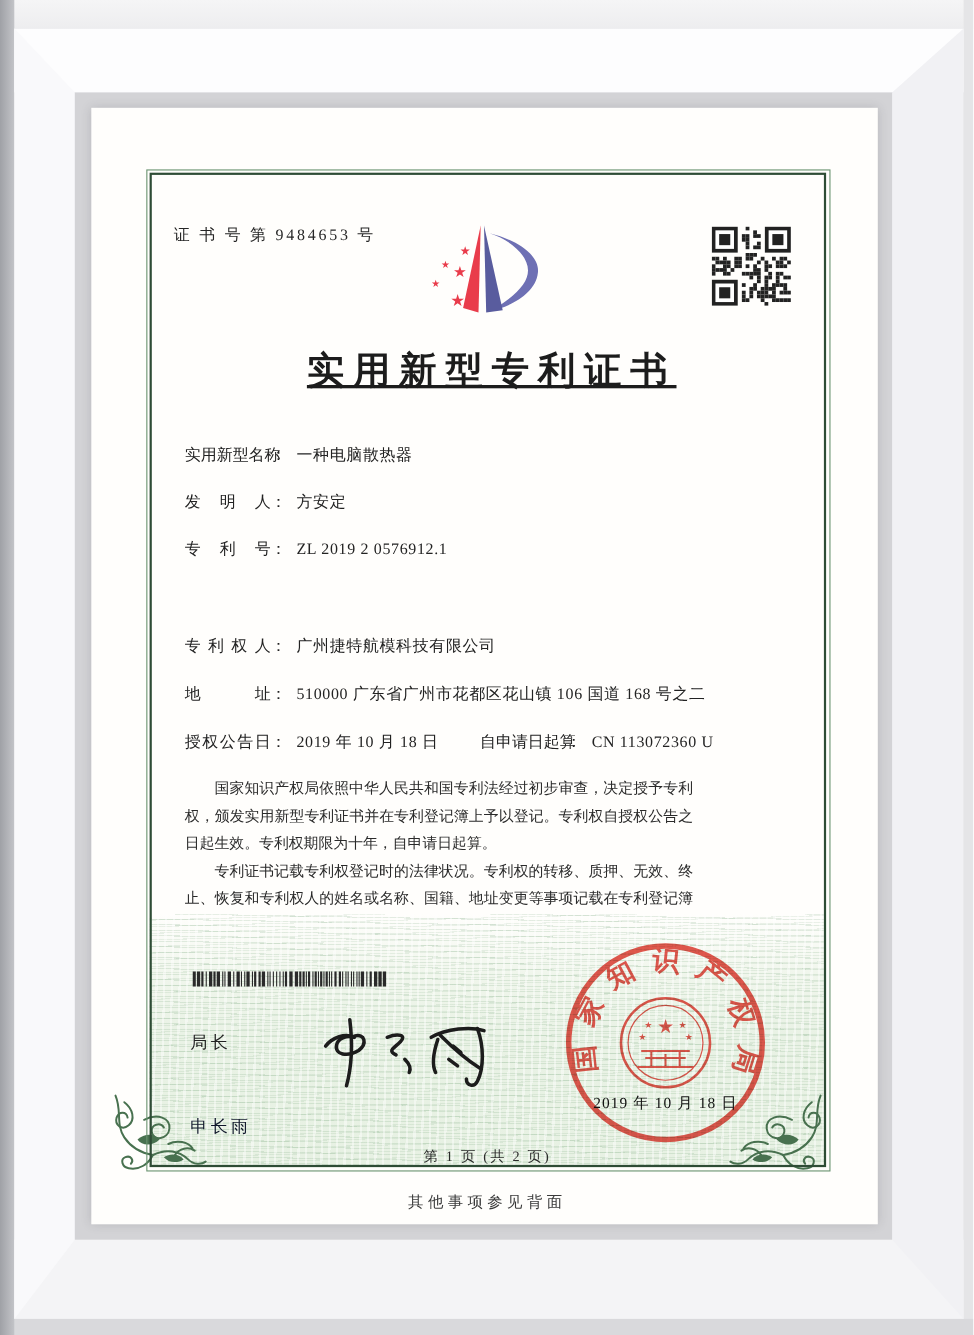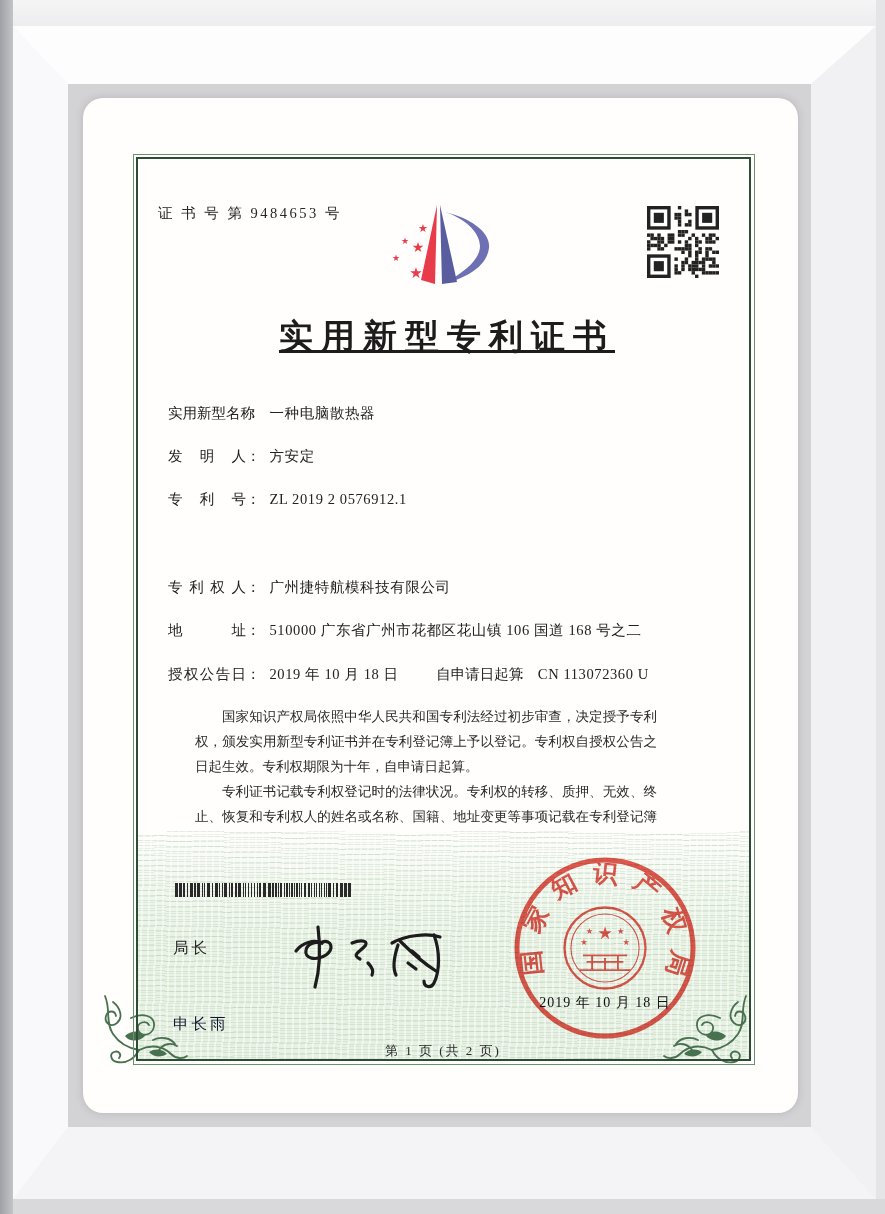--- a/index.html
+++ b/index.html
@@ -12,42 +12,42 @@
   .edge-right{position:absolute;right:0;top:0;bottom:0;width:9px;background:#e5e5e7;}
   .edge-bottom{position:absolute;left:0;right:0;bottom:0;height:15px;background:#d9d9dc;}
 
   
   .face{position:absolute;left:13px;top:26px;right:9px;bottom:15px;
     border-style:solid;border-width:58px 65px 72px 55px;
     border-color:#fdfdfe #f1f1f4 #f4f4f6 #f9f9fb;
     background:#d3d3d6;box-sizing:border-box;}
 
   .paper{position:absolute;left:83px;top:98px;width:715px;height:1015px;background:#fffefc;
-    box-shadow:0 0 9px rgba(60,60,70,.18);border-radius:20px;}
+    box-shadow:0 0 9px rgba(60,60,70,.18);}
 
   
   .ib1{position:absolute;left:50px;top:56px;width:620px;height:909px;border:1px solid #69926f;}
   .ib2{position:absolute;left:53px;top:59px;width:611px;height:900px;border:2px solid #2e4c35;}
 
   .cert-no{position:absolute;left:75px;top:106px;font-size:14.5px;letter-spacing:2.5px;color:#262626;}
 
   .logo{position:absolute;left:305px;top:102px;width:112px;height:92px;}
   .qr{position:absolute;left:564px;top:108px;width:72px;height:72px;}
 
   .title{position:absolute;left:50px;top:216px;width:620px;text-align:center;
     font-size:34px;font-weight:700;letter-spacing:8px;padding-left:8px;box-sizing:border-box;color:#1c1c1c;text-decoration:underline;}
 
   .frow{position:absolute;left:85px;font-size:14.5px;color:#222;white-space:nowrap;}
   .flabel{display:inline-block;width:78px;text-align:justify;text-align-last:justify;vertical-align:bottom;}
   .fcolon{margin-right:9px;}
   .fvalue{letter-spacing:.6px;}
   .second{margin-left:34px;}
 
   .para{position:absolute;left:85px;width:462px;font-size:13.5px;line-height:25px;
-    text-indent:27px;color:#2a2a2a;text-align:justify;margin-left:27px;}
+    text-indent:27px;color:#2a2a2a;text-align:justify;}
   .p1{top:606px;} .p2{top:681px;}
 
   
   .band{position:absolute;left:53px;top:733px;width:613px;height:230px;
     background:
       repeating-linear-gradient(91.5deg, rgba(255,255,255,.45) 0 2px, rgba(255,255,255,0) 2px 7px),
       repeating-linear-gradient(1deg, rgba(118,165,124,.20) 0 1px, rgba(255,255,255,0) 1px 5px),
       repeating-linear-gradient(-1.5deg, rgba(118,165,124,.14) 0 1px, rgba(255,255,255,0) 1px 6px),
       linear-gradient(180deg,#fffefc 0,#f0f6ec 55px,#e9f2e5 110px,#e7f1e3 100%);}
 
@@ -390,14 +390,15 @@
           <path d="M-14,8 V24 M14,8 V24 M0,11 V24"></path>
         </g>
       </g>
     </svg>
     <div class="seal-date">2019 年 10 月 18 日</div>
 
     <div class="ib1"></div>
     <div class="ib2"></div>
 
     <div class="page-info">第 1 页 (共 2 页)</div>
+    <div class="back-note">其他事项参见背面</div>
   </div>
 </div>
 
 </body></html>

